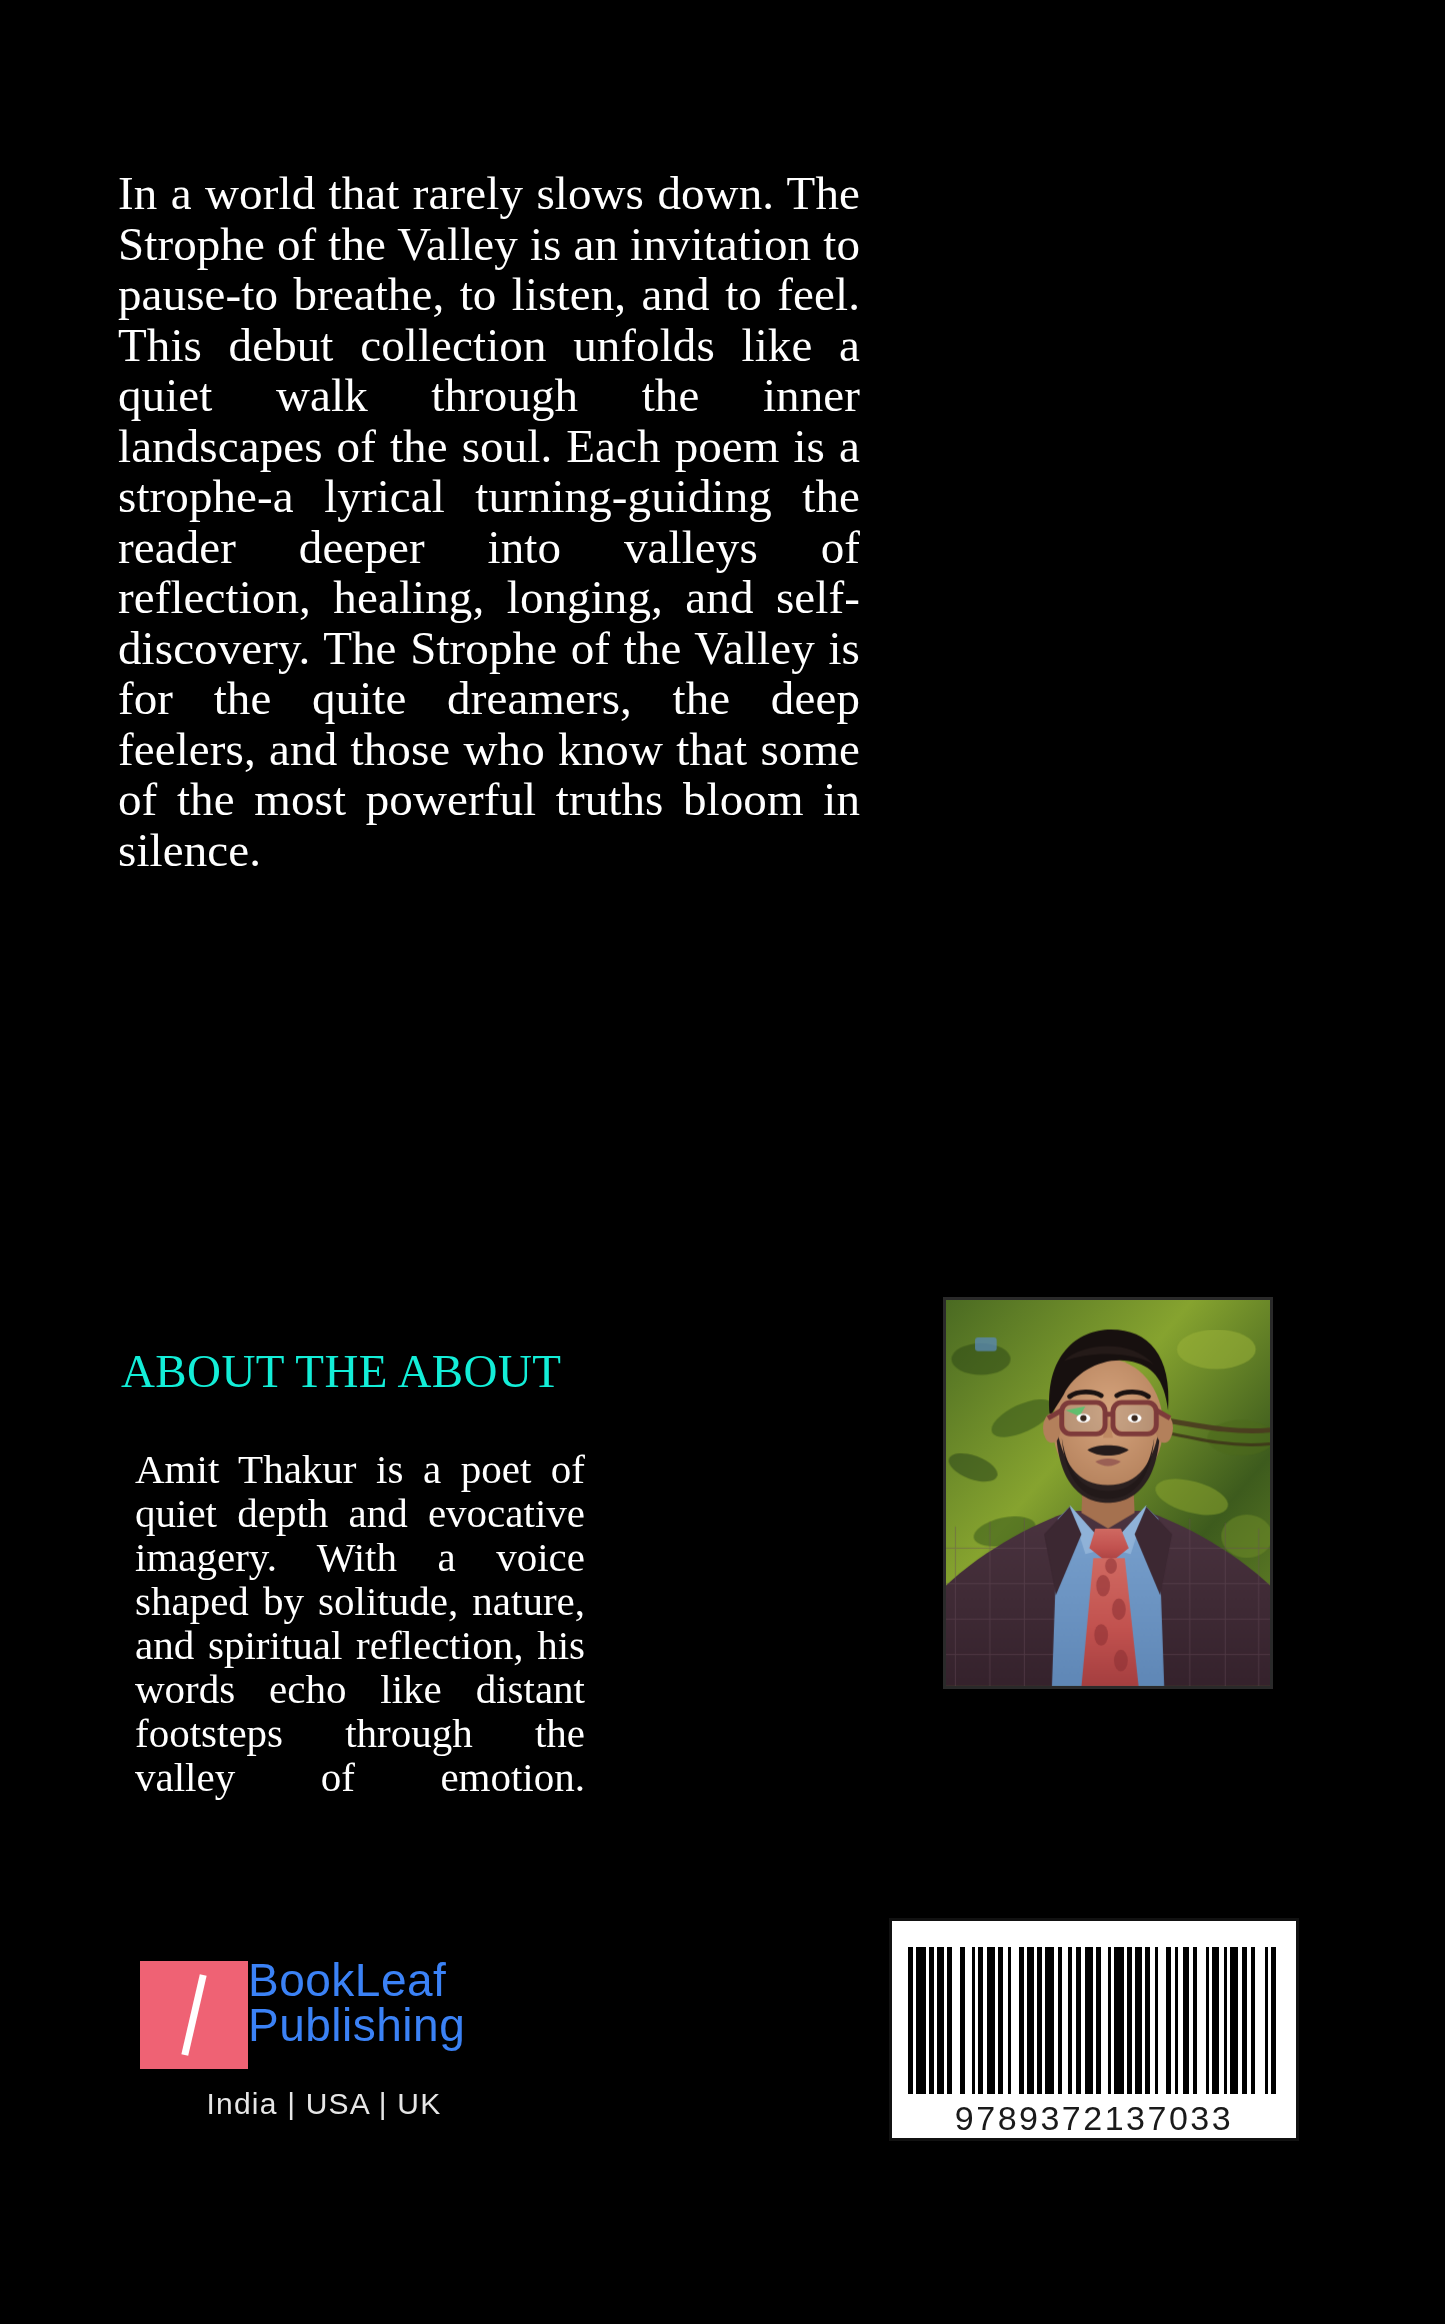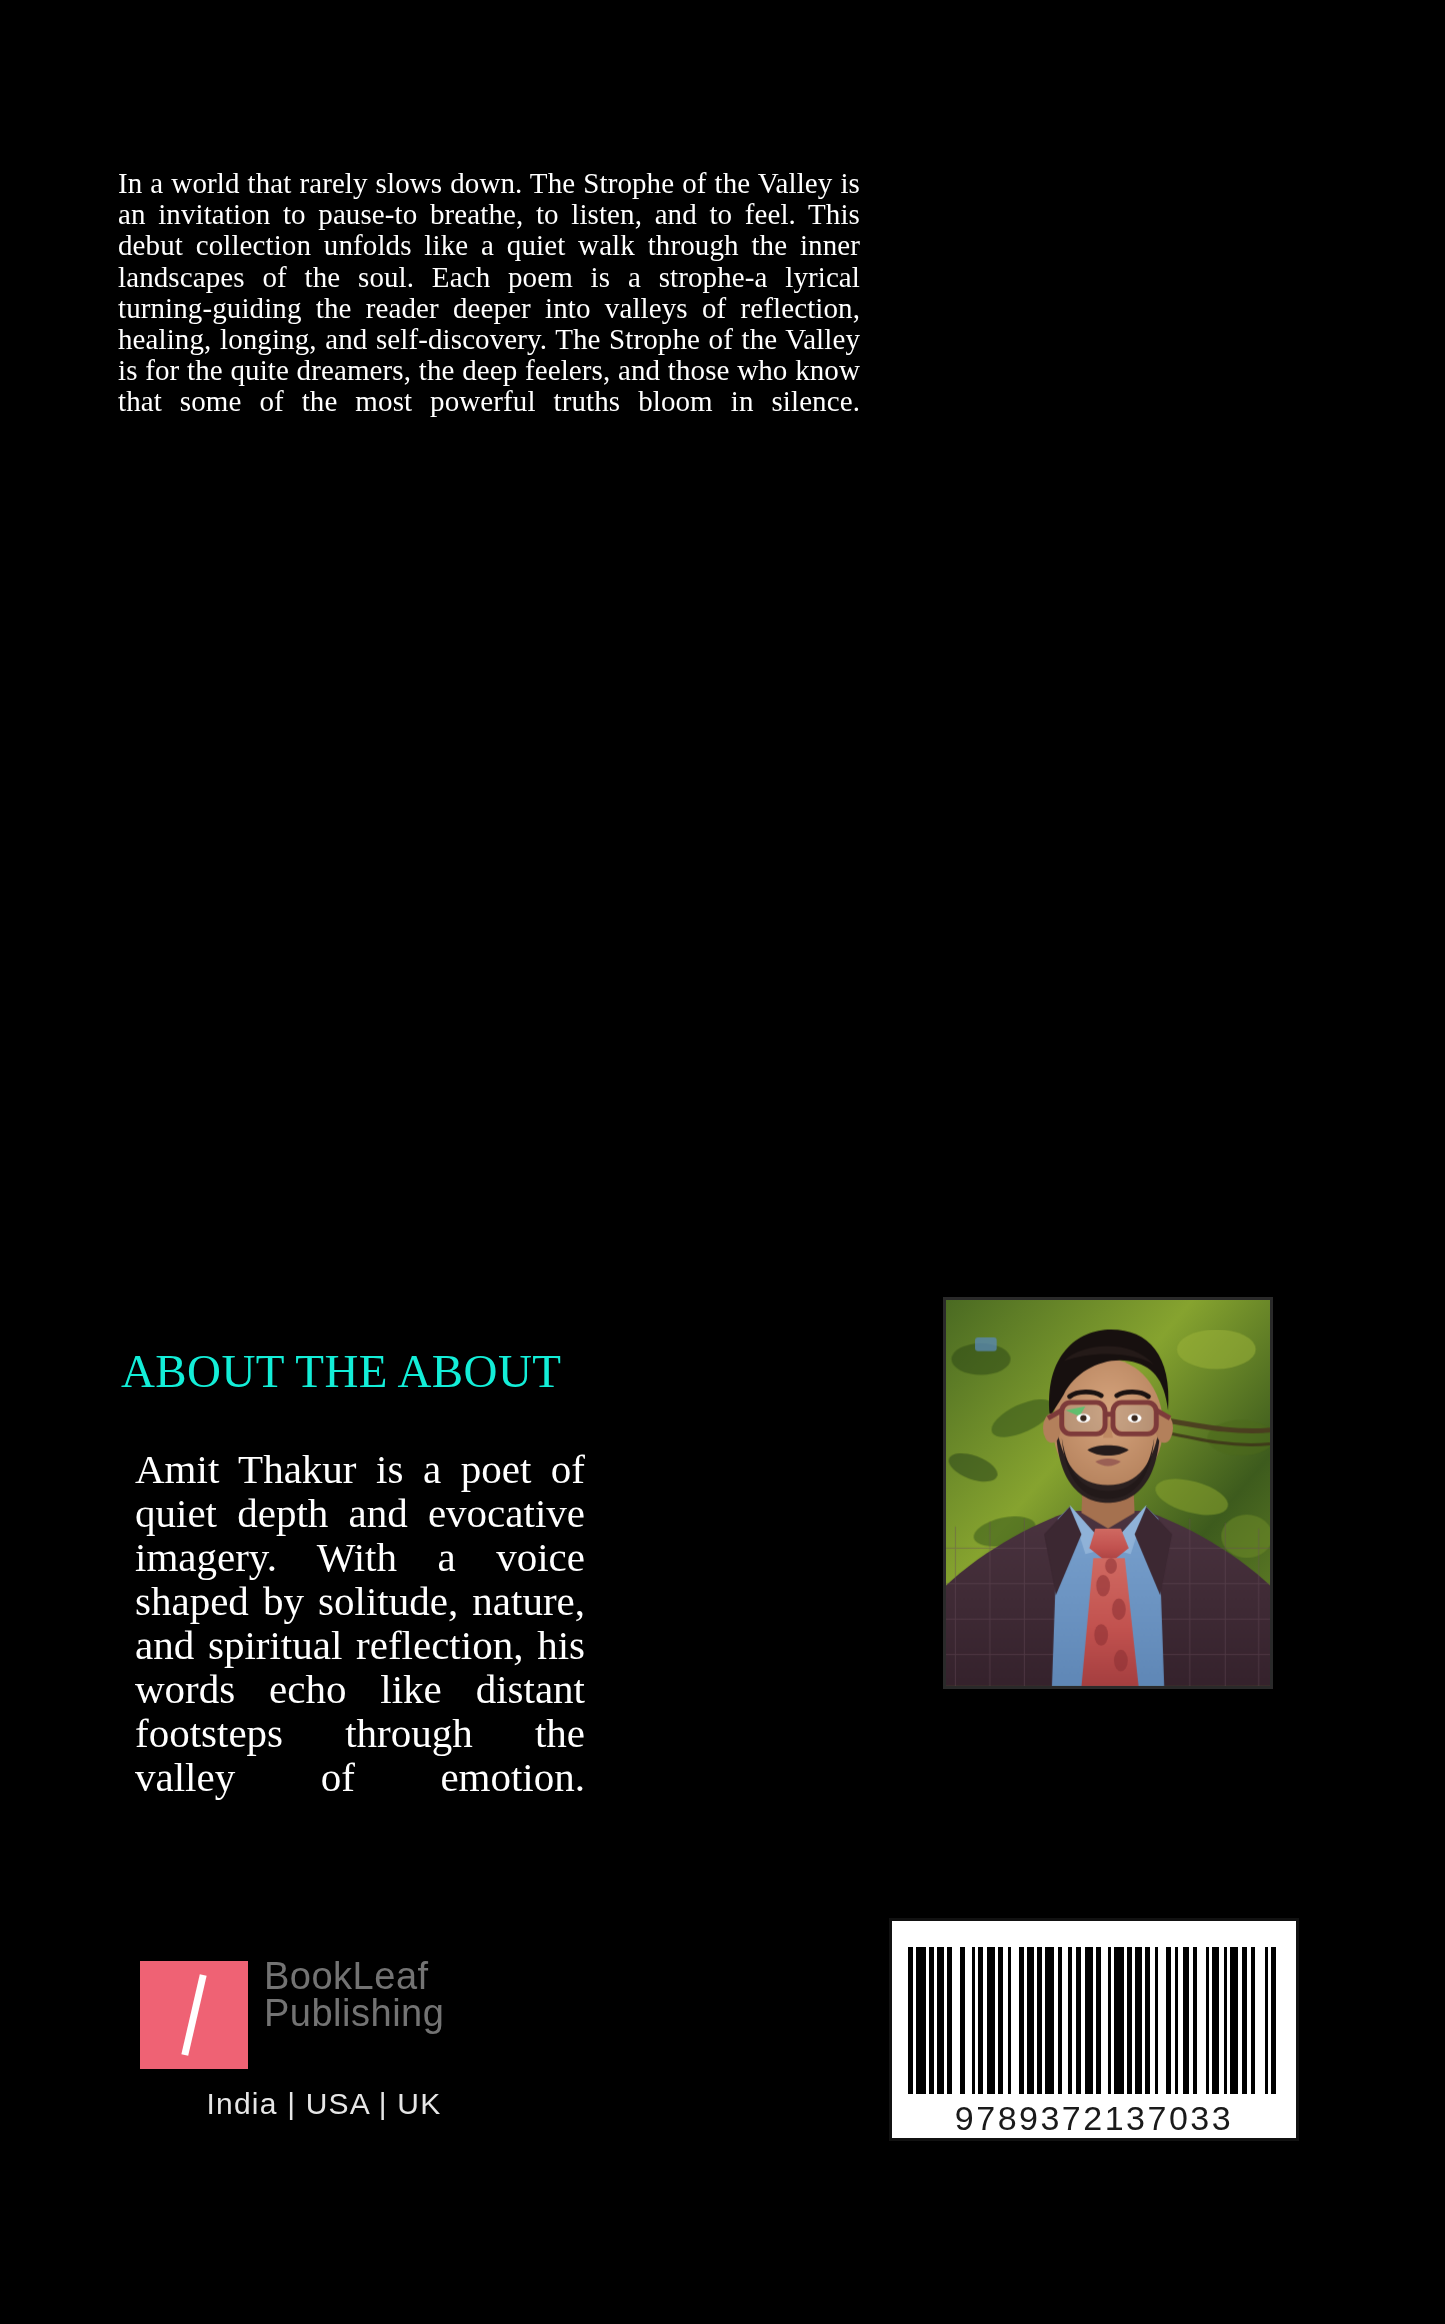--- a/index.html
+++ b/index.html
@@ -23,21 +23,21 @@
   }
 
   
   .blurb {
     position: absolute;
     left: 118px;
     top: 168px;
     width: 742px;
     color: #ffffff;
     font-family: "Liberation Serif", serif;
-    font-size: 29px;
+    font-size: 47px;
     line-height: 1.075;
     text-align: justify;
     text-justify: inter-word;
     letter-spacing: 0.1px;
   }
   .blurb p { margin: 0; }
   .blurb p::after {
     content: "";
     display: inline-block;
     width: 100%;
@@ -110,25 +110,24 @@
   .logo-mark .slash {
     position: absolute;
     left: 50%;
     top: 13px;
     width: 7px;
     height: 82px;
     background: #ffffff;
     transform: translateX(-50%) rotate(13deg);
   }
   .logo-wordmark {
-    margin-left: 16px;
-    color: #737373;
+    color: #3b82f6;
     font-family: "Liberation Sans", sans-serif;
     font-weight: 300;
-    font-size: 38px;
+    font-size: 46px;
     line-height: 0.98;
     letter-spacing: 0.5px;
   }
   .logo-wordmark .l1,
   .logo-wordmark .l2 { display: block; }
   .logo-sub {
     margin-top: 18px;
     text-align: center;
     color: #e6e6e6;
     font-family: "Liberation Sans", sans-serif;

